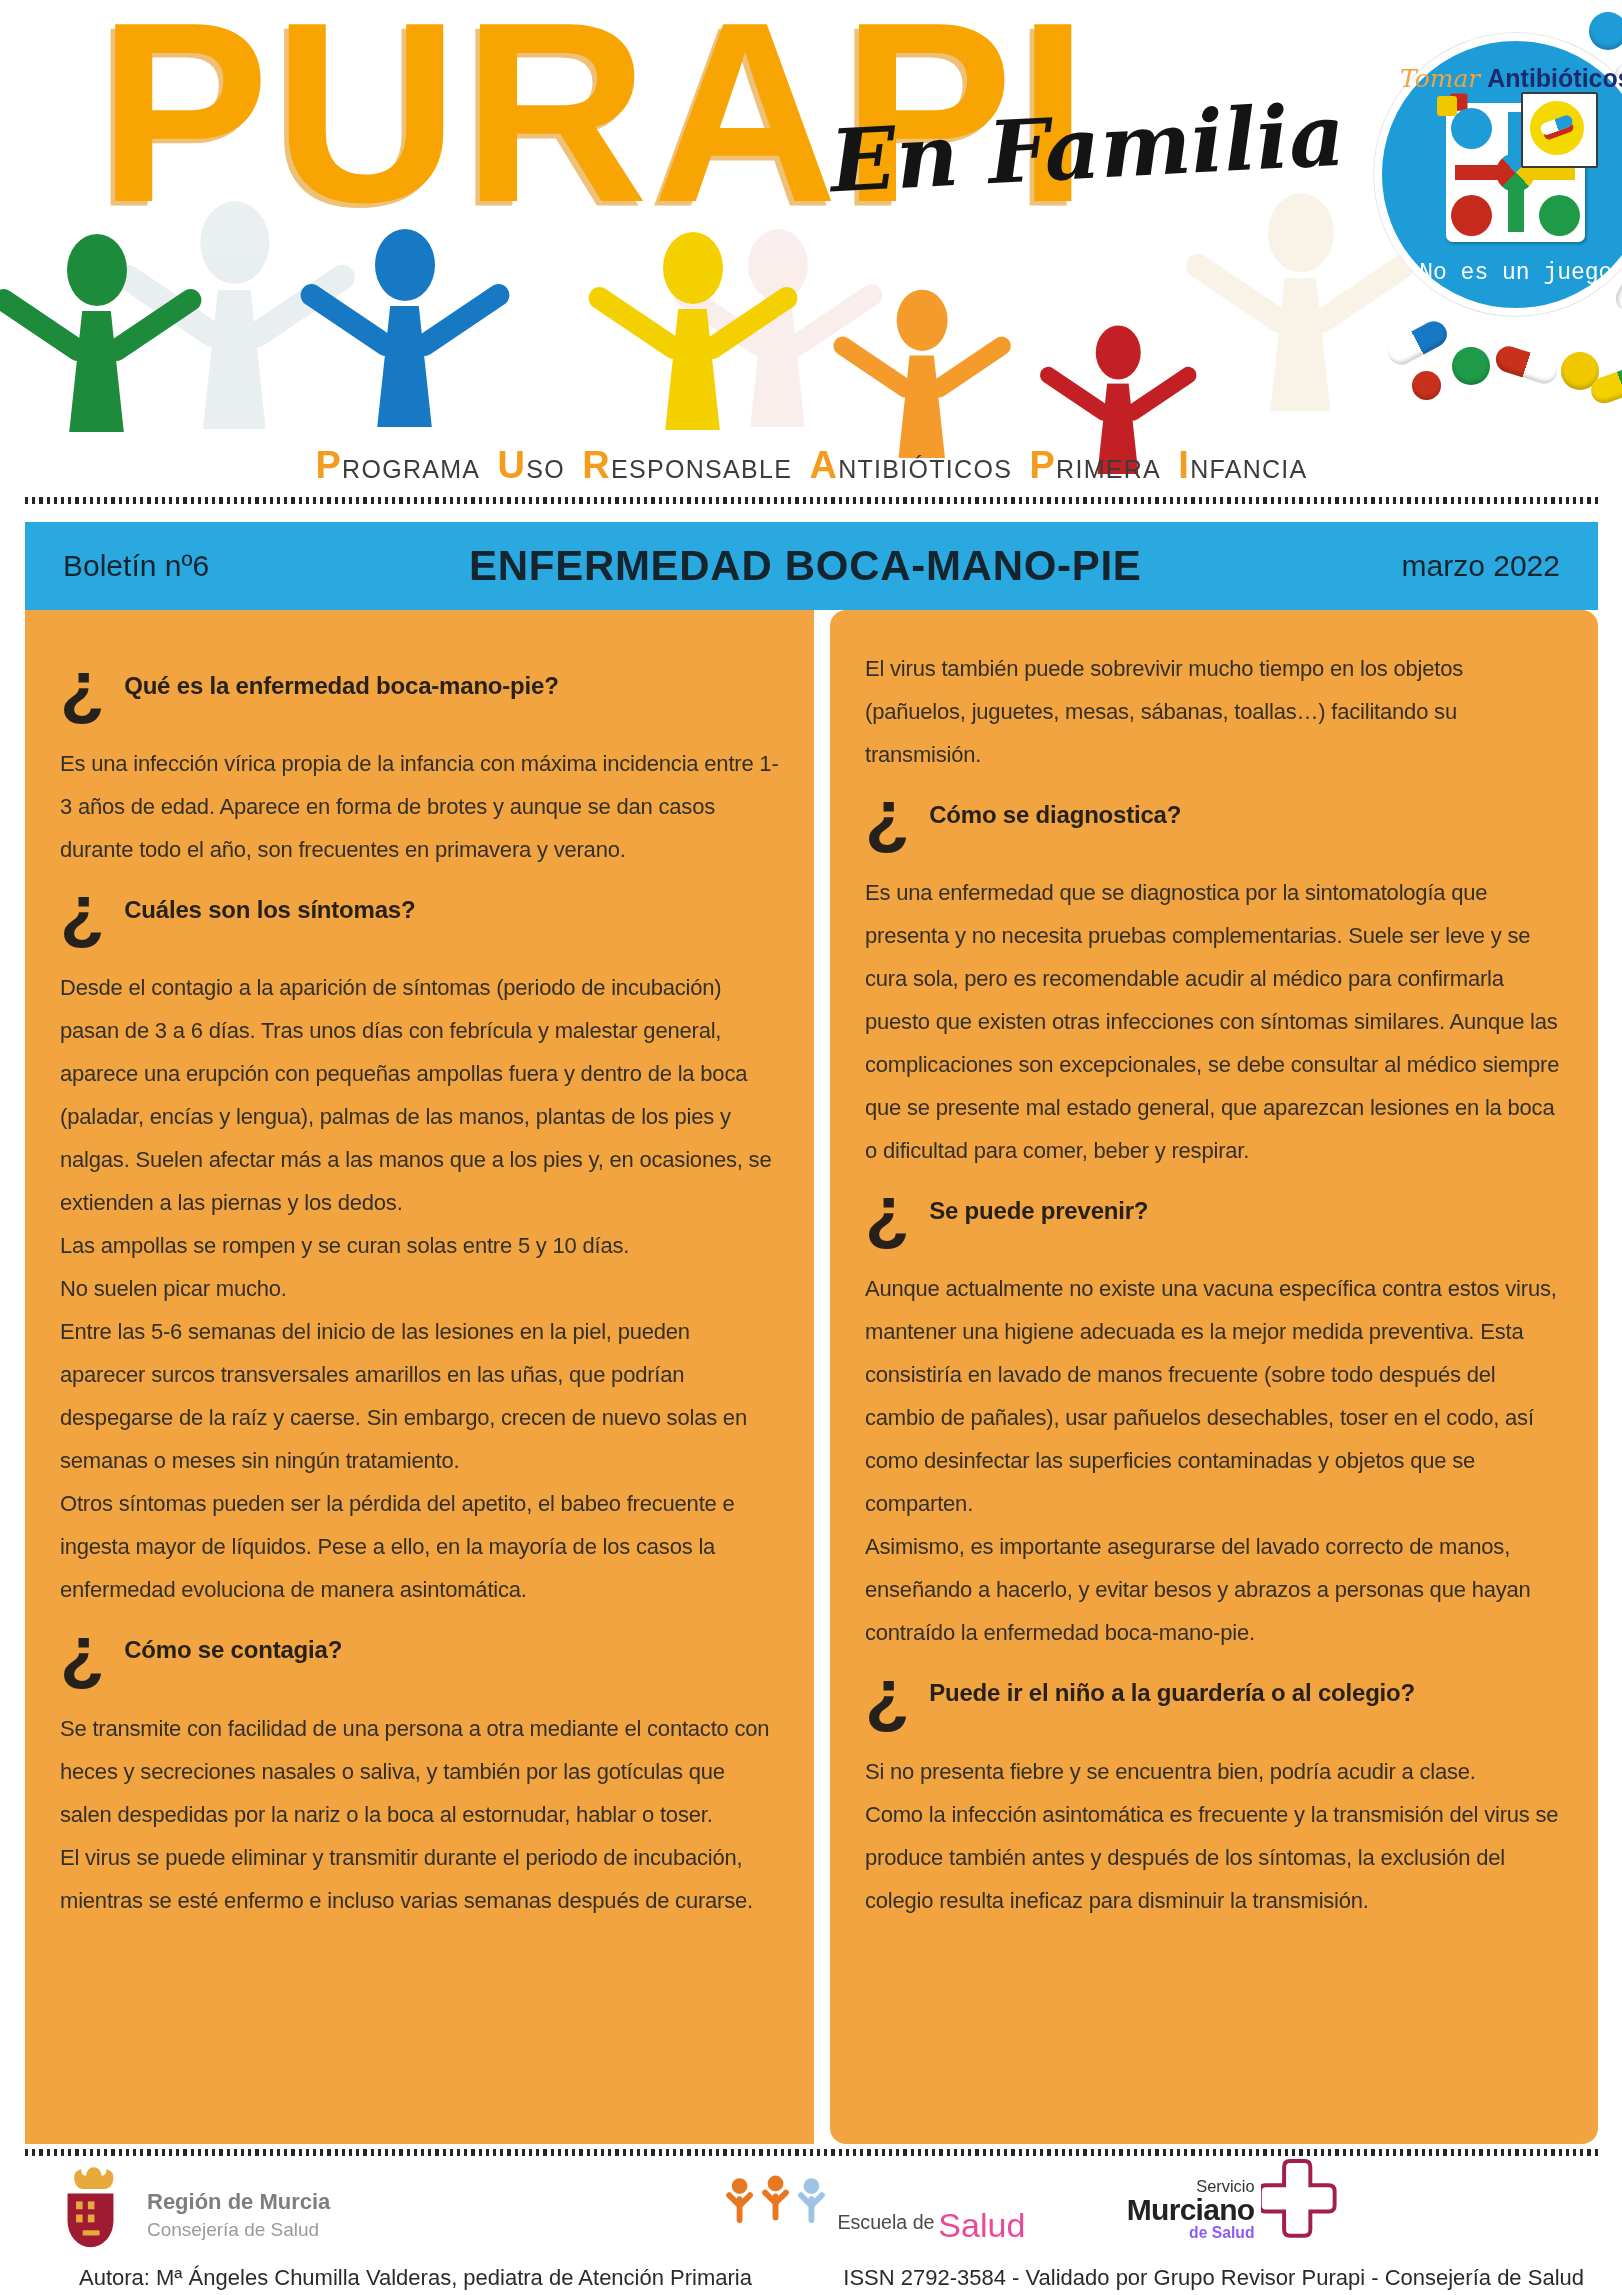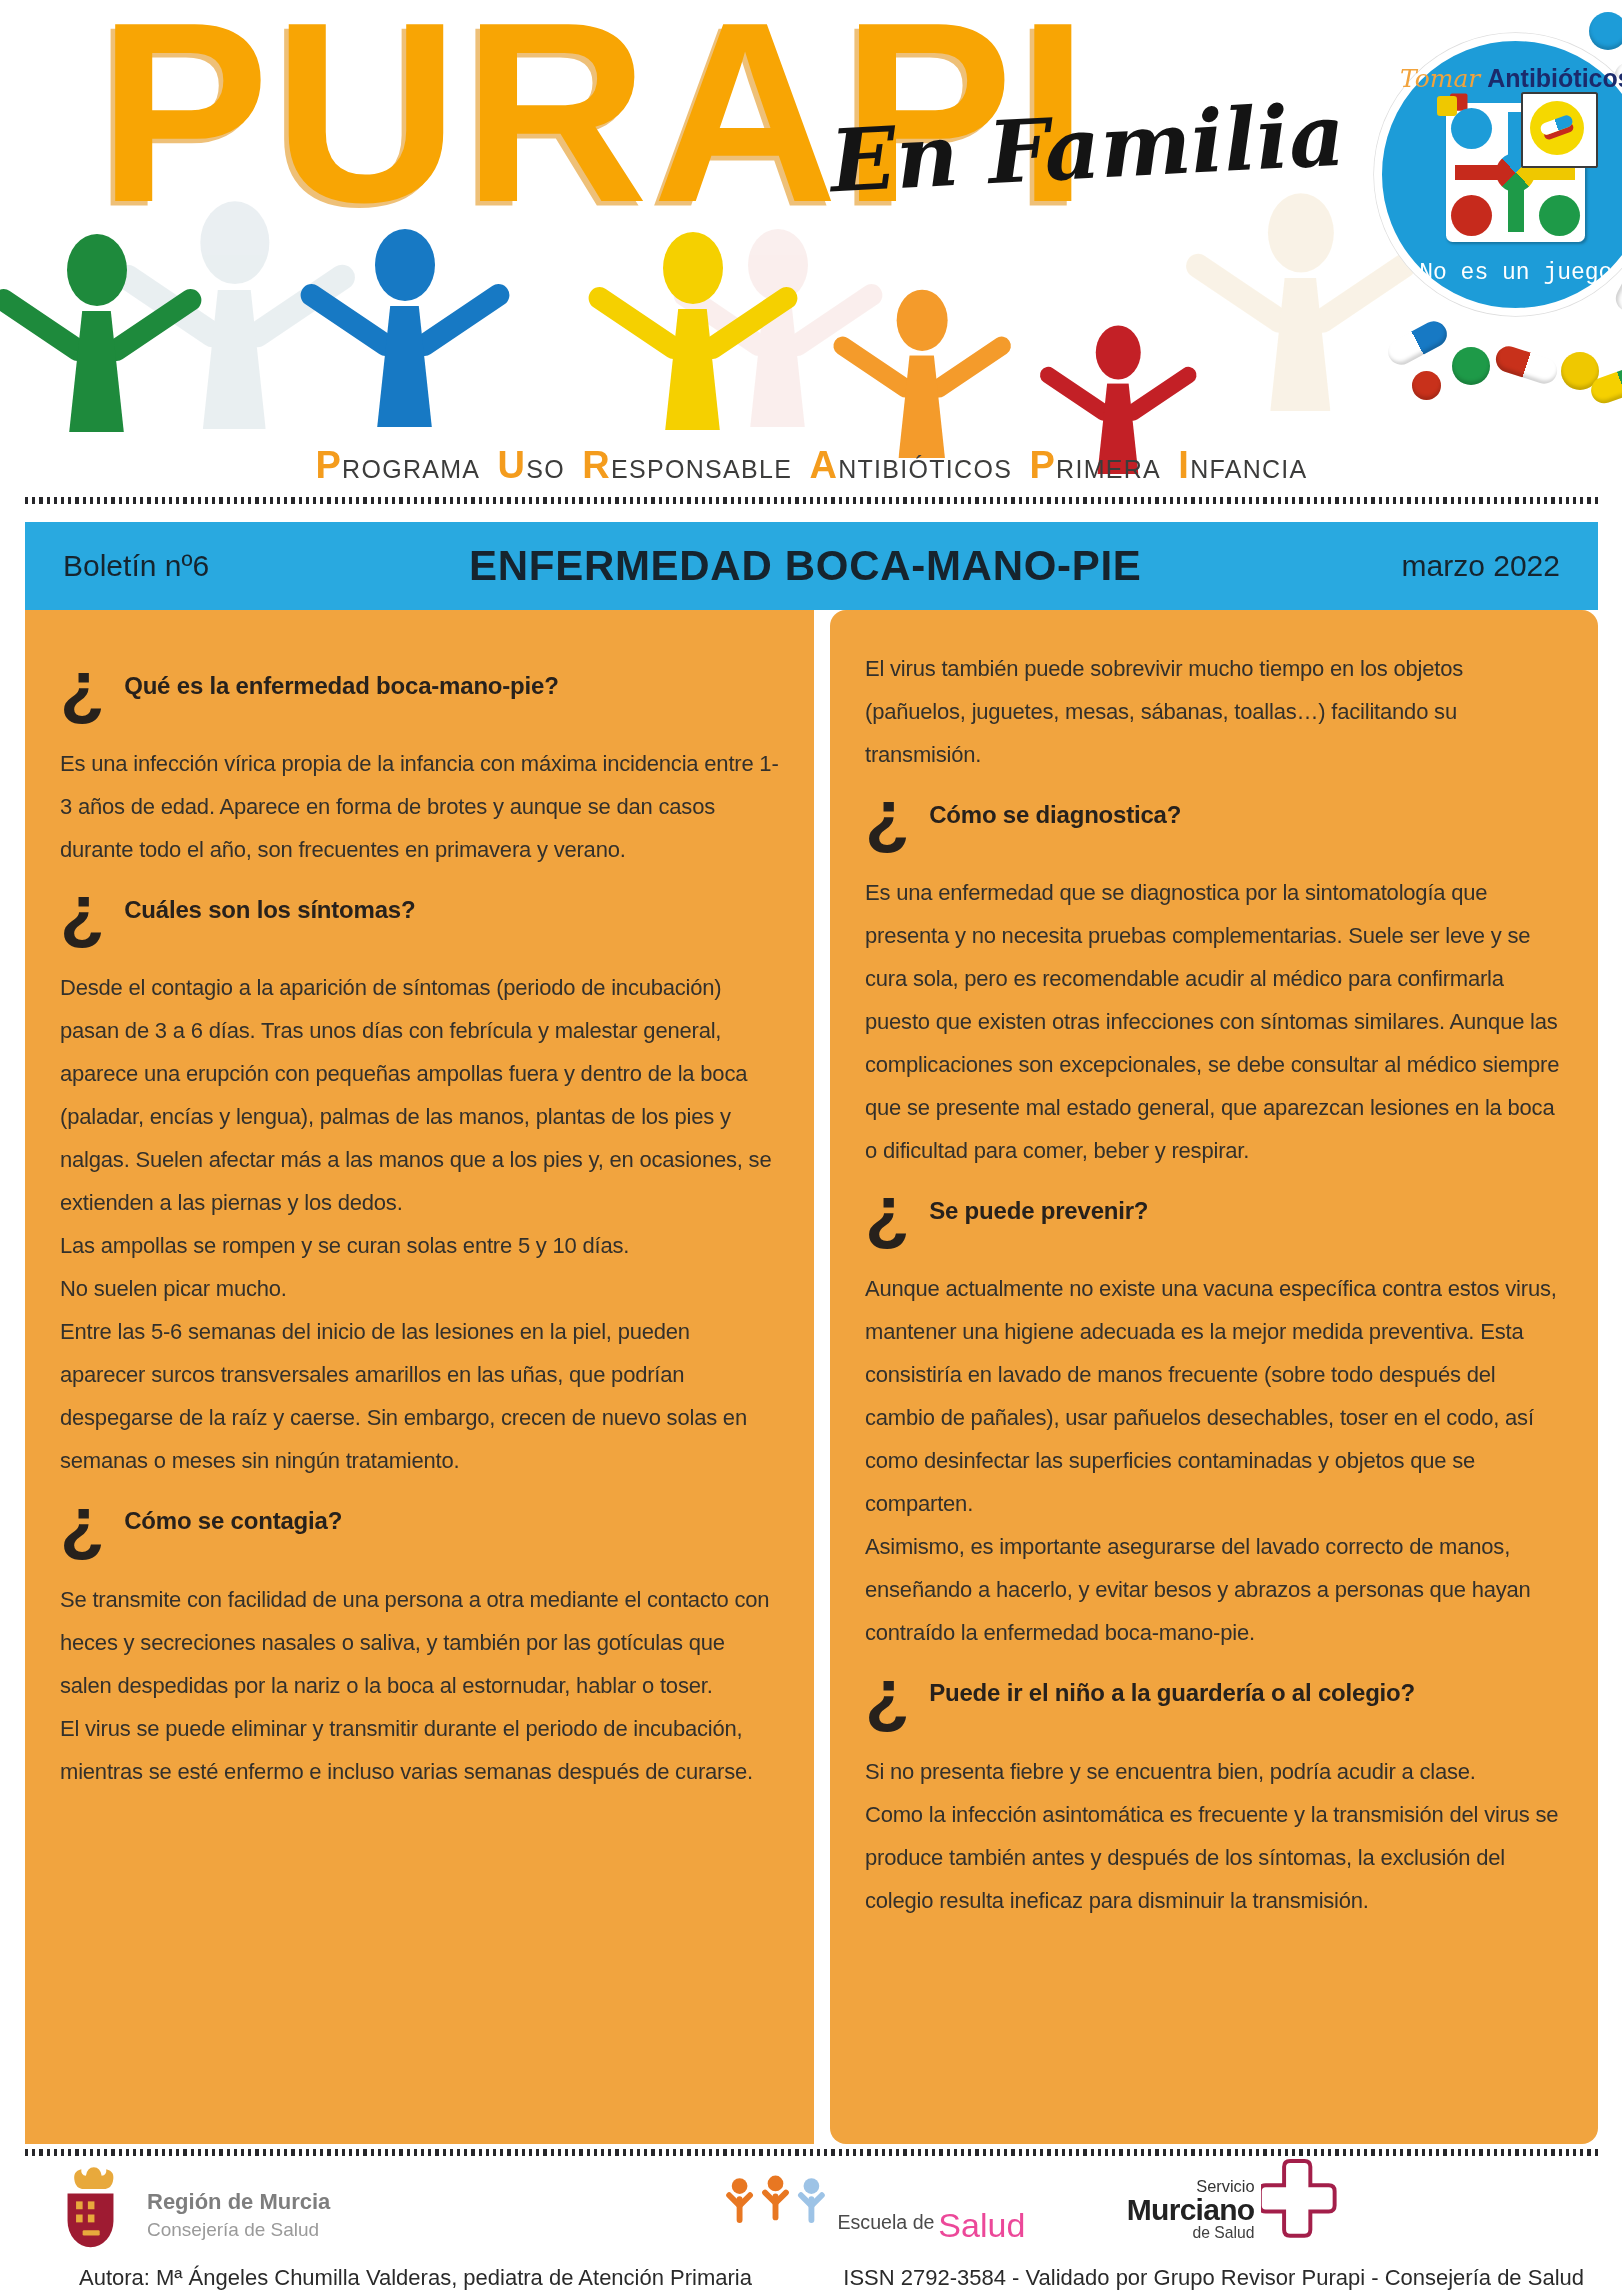--- a/index.html
+++ b/index.html
@@ -96,21 +96,21 @@
   .murcia-text{margin-left:17px;}
   .murcia-name{font-size:22px;font-weight:700;color:#7E7E7E;}
   .murcia-dept{font-size:19px;color:#9A9A9A;margin-top:3.9px;}
   .escuela{position:absolute;left:707px;top:11.8px;display:flex;align-items:flex-end;}
   .escuela-small{font-size:19.6px;color:#4A4A4A;margin:0 3.9px 6.5px 6.5px;}
   .escuela-big{font-size:34px;color:#ec4899;line-height:.9;}
   .servicio{position:absolute;right:36px;top:0;display:flex;align-items:center;}
   .servicio-text{text-align:right;margin-right:6.5px;line-height:1;}
   .s1{font-size:16.4px;color:#333;}
   .s2{font-size:30px;font-weight:700;color:#222;letter-spacing:-0.7px;}
-  .s3{font-size:15.7px;color:#404040;}
+  .s3{font-size:15.7px;color:#8b5cf6;font-weight:bold;}
 
   .bottom-line{position:absolute;left:0;top:2265px;width:1623px;font-size:22px;color:#2A2A2A;}
   .author{position:absolute;left:39px;white-space:nowrap;margin-left:40px;}
   .issn{position:absolute;right:39px;white-space:nowrap;}
 </style>
 </head>
 <body>
 
 <div id="page">
 
@@ -230,20 +230,21 @@
     </div>
     <p class="body-text">Es una infección vírica propia de la infancia con máxima incidencia entre 1-3 años de edad. Aparece en forma de brotes y aunque se dan casos durante todo el año, son frecuentes en primavera y verano.</p>
     <div class="qa">
       <span class="qmark">¿</span>
       <h2>Cuáles son los síntomas?</h2>
     </div>
     <p class="body-text">Desde el contagio a la aparición de síntomas (periodo de incubación) pasan de 3 a 6 días. Tras unos días con febrícula y malestar general, aparece una erupción con pequeñas ampollas fuera y dentro de la boca (paladar, encías y lengua), palmas de las manos, plantas de los pies y nalgas. Suelen afectar más a las manos que a los pies y, en ocasiones, se extienden a las piernas y los dedos.</p>
     <p class="body-text">Las ampollas se rompen y se curan solas entre 5 y 10 días.</p>
     <p class="body-text">No suelen picar mucho.</p>
     <p class="body-text">Entre las 5-6 semanas del inicio de las lesiones en la piel, pueden aparecer surcos transversales amarillos en las uñas, que podrían despegarse de la raíz y caerse. Sin embargo, crecen de nuevo solas en semanas o meses sin ningún tratamiento.</p>
+    <p class="body-text">Otros síntomas pueden ser la pérdida del apetito, el babeo frecuente e ingesta mayor de líquidos. Pese a ello, en  la mayoría de los casos la enfermedad evoluciona de manera asintomática.</p>
     <div class="qa">
       <span class="qmark">¿</span>
       <h2>Cómo se contagia?</h2>
     </div>
     <p class="body-text">Se transmite con facilidad de una persona a otra mediante el contacto con heces y secreciones nasales o saliva, y también por las gotículas que salen despedidas por la nariz o la boca al estornudar, hablar o toser.</p>
     <p class="body-text">El virus se puede eliminar y transmitir durante el periodo de incubación, mientras se esté enfermo e incluso varias semanas después de curarse.</p>
   </div>
 
   <div class="col col-right">
     <p class="body-text">El virus también puede sobrevivir mucho tiempo en los objetos (pañuelos, juguetes, mesas, sábanas, toallas…) facilitando su transmisión.</p>

